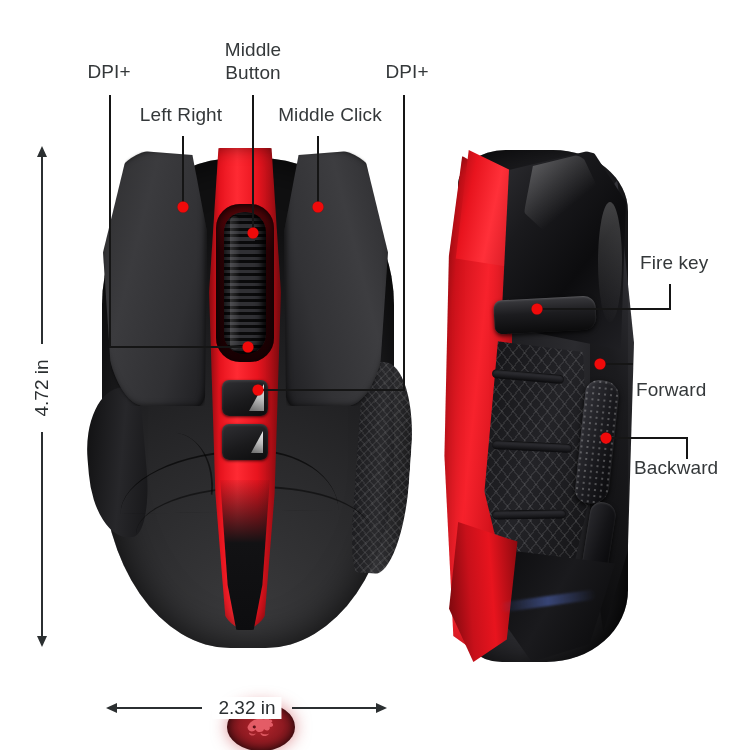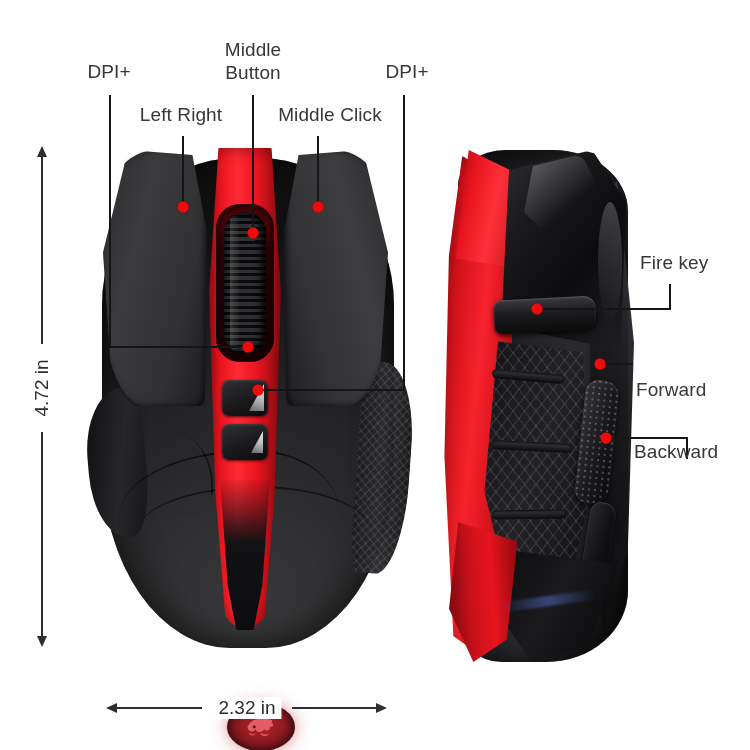--- a/index.html
+++ b/index.html
@@ -371,21 +371,21 @@
   <div class="lbl c" style="left:407px;top:60px;">DPI+</div>
 
   <div class="lbl c" style="left:181px;top:103px;">Left Right</div>
 
   <div class="lbl c" style="left:330px;top:103px;">Middle Click</div>
 
   <div class="lbl l" style="left:640px;top:251px;">Fire key</div>
 
   <div class="lbl l" style="left:636px;top:362px;margin-top:16px;">Forward</div>
 
-  <div class="lbl l" style="left:634px;top:440px;">Backward</div>
+  <div class="lbl l" style="left:634px;top:456px;">Backward</div>
 
   <div>
     <div class="arrow arr-up" style="left:37px;top:146px;"></div>
     <div class="dimline dim-v" style="left:41.2px;top:156px;height:188px;"></div>
     <div class="dimline dim-v" style="left:41.2px;top:432px;height:204px;"></div>
     <div class="arrow arr-dn" style="left:37px;top:636px;"></div>
     <div class="dimtxt vert" style="left:42px;top:388px;">4.72 in</div>
   </div>
 
   <div>

